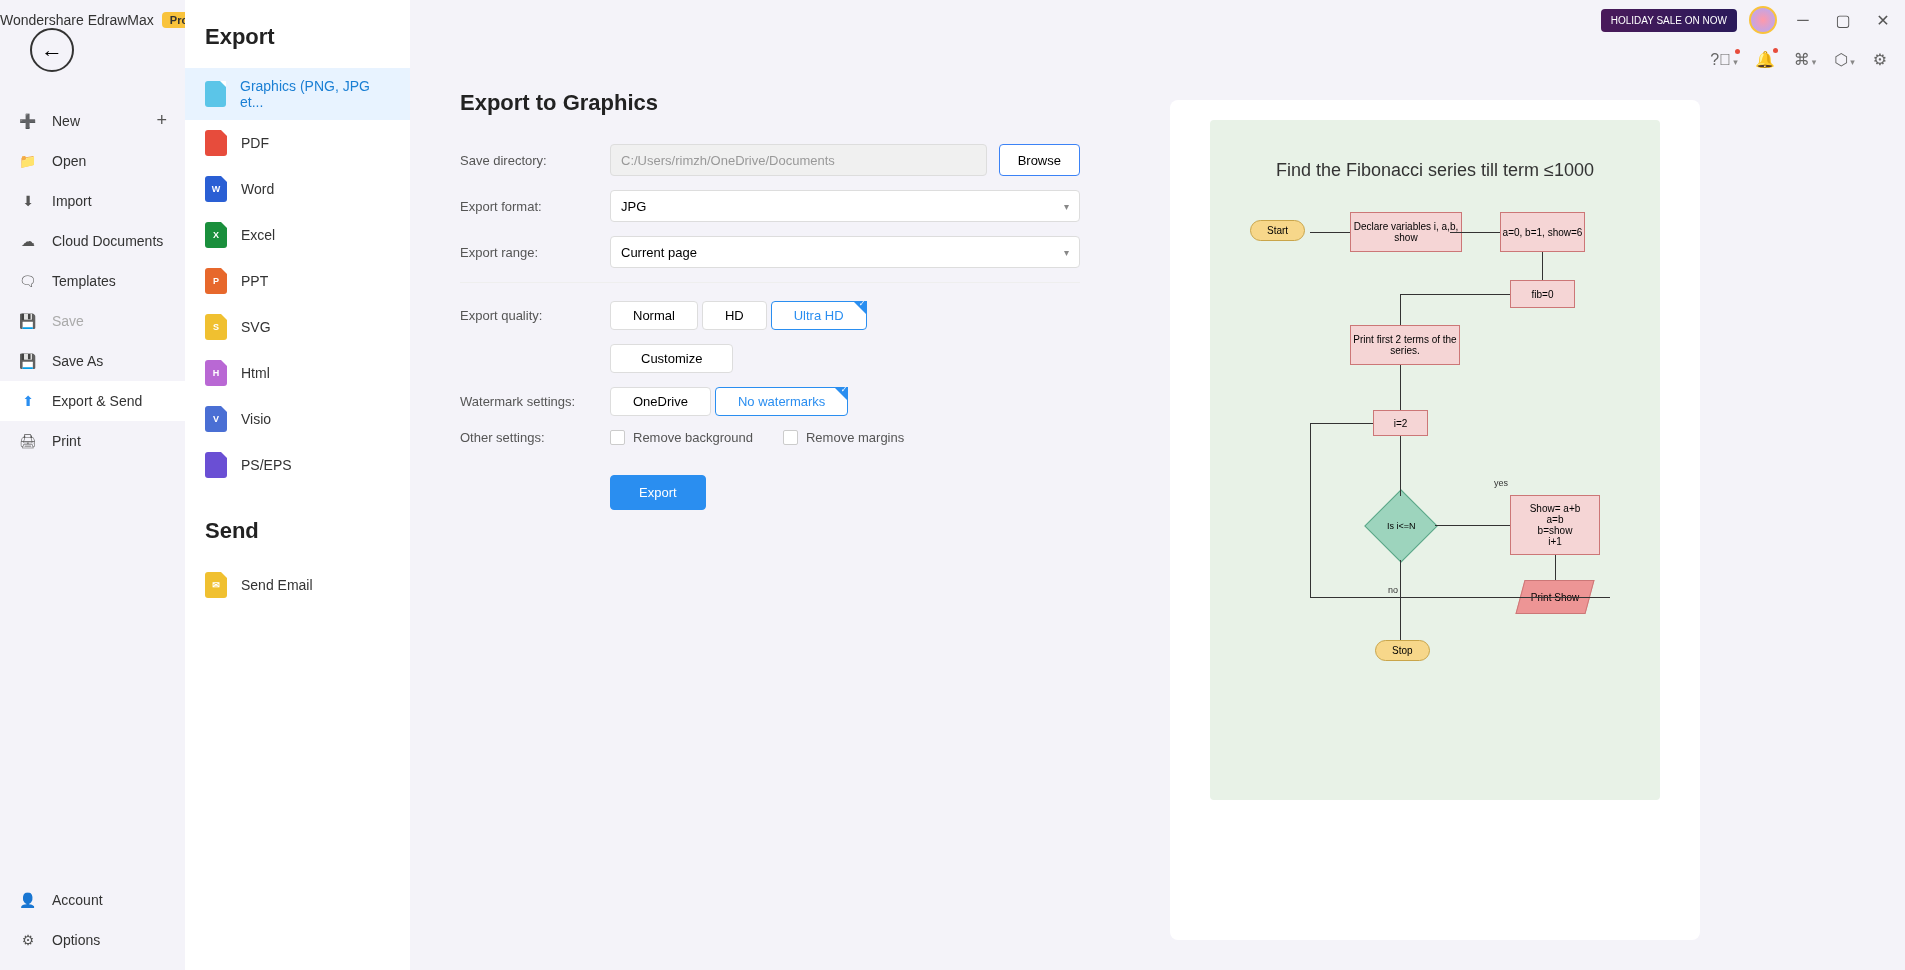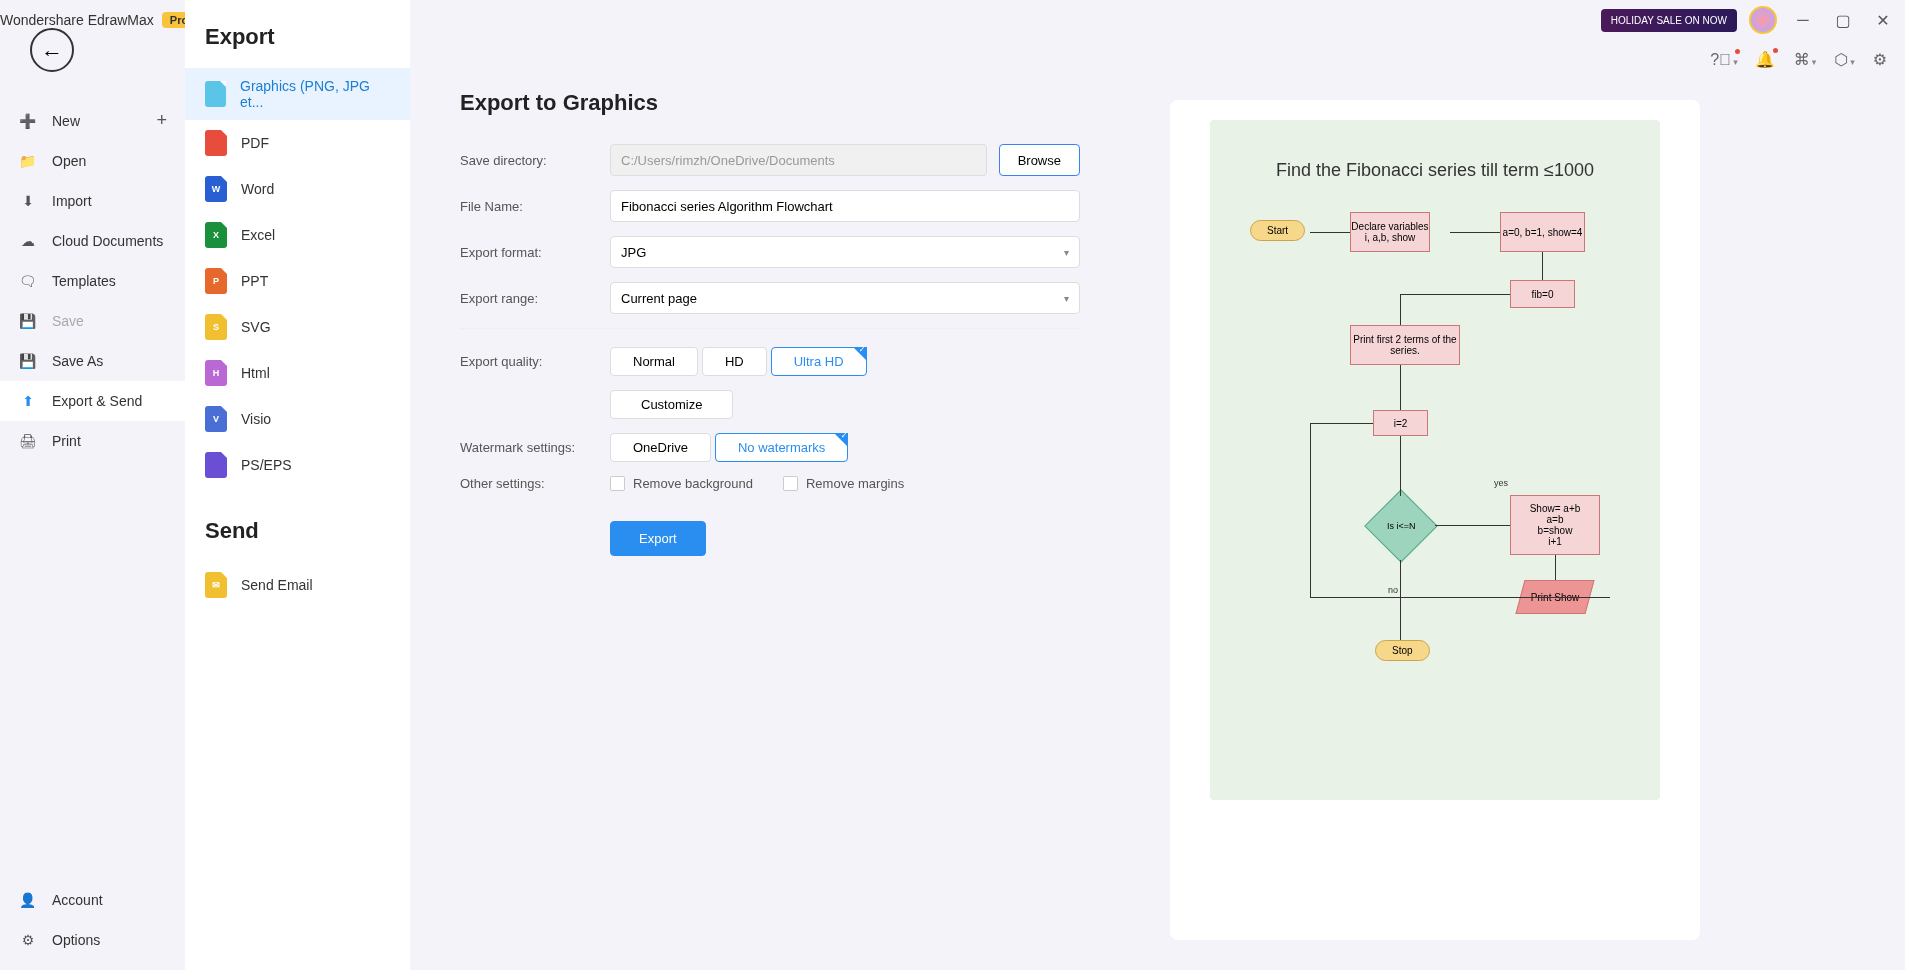--- a/index.html
+++ b/index.html
@@ -211,26 +211,20 @@
   <h1>Export to Graphics</h1>
 
   <div class="form-row">
     <label>Save directory:</label>
     <div class="field">
       <input class="text-input readonly" readonly="" value="C:/Users/rimzh/OneDrive/Documents" style="">
       <button class="btn">Browse</button>
     </div>
   </div>
 
-  <div class="form-row">
-    <label>File Name:</label>
-    <div class="field">
-      <input class="text-input" value="Fibonacci series Algorithm Flowchart" style="">
-    </div>
-  </div>
 
   <div class="form-row">
     <label>Export format:</label>
     <div class="field">
       <div class="select-input">
           <span>JPG</span>
           <span class="caret-down">▾</span>
         </div>
     </div>
   </div>
@@ -289,22 +283,22 @@
     <label></label>
     <button class="btn btn-primary">Export</button>
   </div>
 </div>
 
 <div class="preview">
   <div class="preview-canvas">
     <div class="pc-title">Find the Fibonacci series till term ≤1000</div>
 
     <div class="shape terminator" style="top:100px; left:40px;">Start</div>
-    <div class="shape" style="top:92px; left:140px; width:80px; height:40px;">Declare variables i, a,b, show</div>
-    <div class="shape" style="top:92px; left:290px; width:85px; height:40px;">a=0, b=1, show=4</div>
+    <div class="shape" style="top:92px; left:140px; width:112px; height:40px;">Declare variables i, a,b, show</div>
+    <div class="shape" style="top:92px; left:290px; width:85px; height:40px;">a=0, b=1, show=6</div>
     <div class="shape" style="top:160px; left:300px; width:65px; height:28px;">fib=0</div>
     <div class="shape" style="top:205px; left:140px; width:110px; height:40px;">Print first 2 terms of the series.</div>
     <div class="shape" style="top:290px; left:163px; width:55px; height:26px;">i=2</div>
     <div class="shape decision" style="top:380px; left:165px;">
         <span>Is i&lt;=N</span>
       </div>
     <div class="shape" style="top:375px; left:300px; width:90px; height:60px; white-space:pre-line;">Show= a+b
 a=b
 b=show
 i+1</div>

